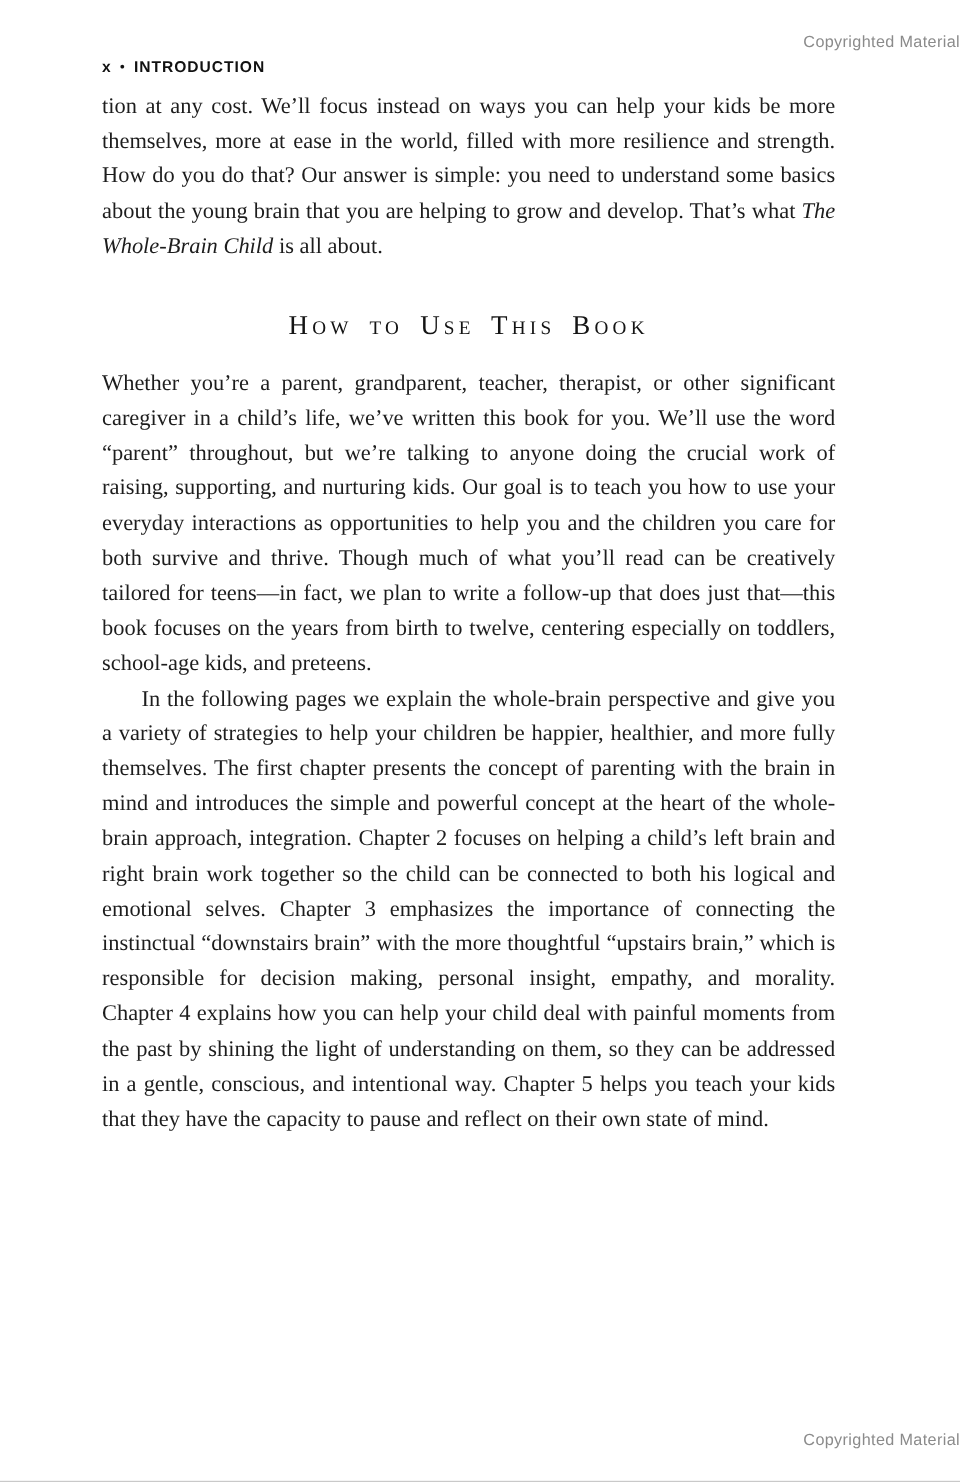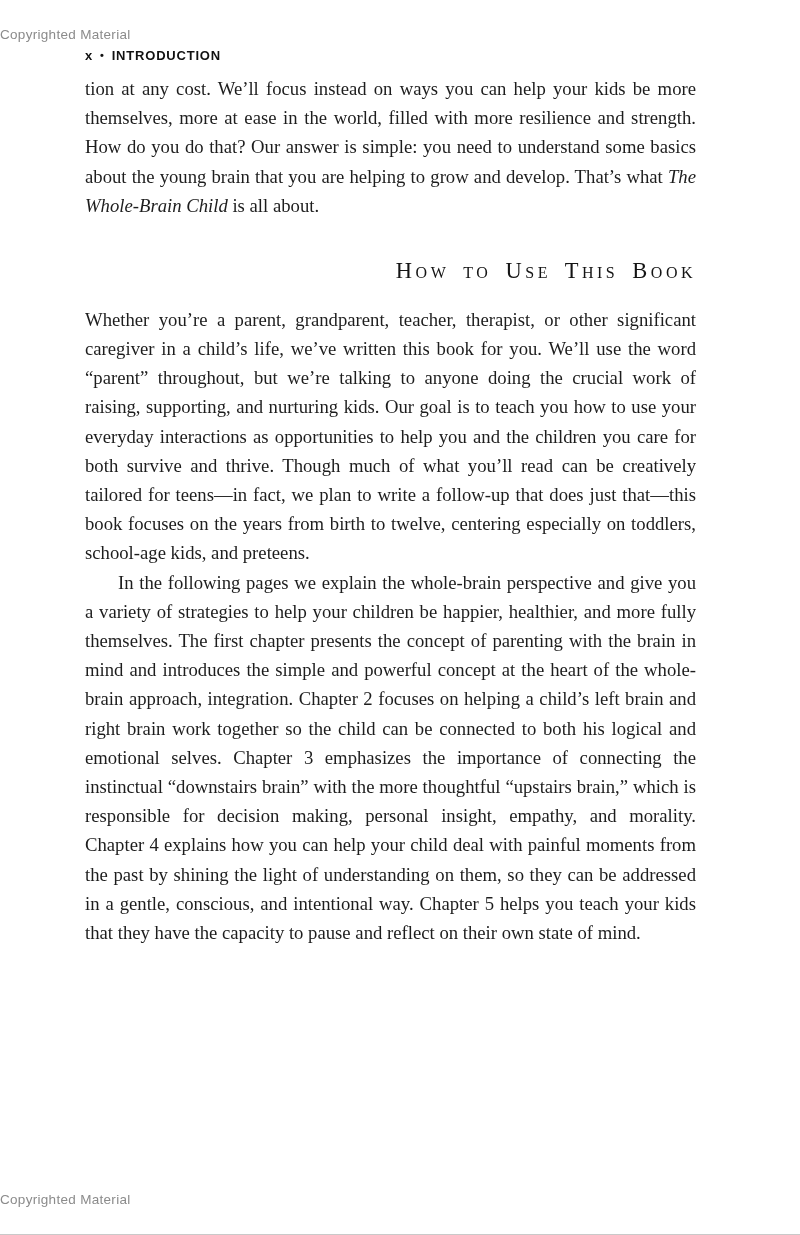--- a/index.html
+++ b/index.html
@@ -15,21 +15,21 @@
     overflow: hidden;
     font-family: "Liberation Serif", serif;
     color: #1d1d1d;
     border-bottom: 1px solid #c9c9c9;
     box-sizing: border-box;
   }
   .copyright {
     position: absolute;
     left: 0;
     right: 0;
-    text-align: left;
+    text-align: right;
     font-family: "Liberation Sans", sans-serif;
     font-size: 13.5px;
     color: #8b8b8b;
     letter-spacing: 0.3px;
   }
   .copyright.top { top: 27px; }
   .copyright.bottom { top: 1192px; }
   .running-header {
     position: absolute;
     top: 48px;
@@ -65,21 +65,21 @@
   }
   .section-heading {
     font-family: "Liberation Serif", serif;
     font-weight: normal;
     font-variant: small-caps;
     font-size: 22.5px;
     letter-spacing: 3.5px;
     word-spacing: 5px;
     color: #141414;
     margin: 39px 0 21px 0;
-    text-align: right;
+    text-align: center;
     line-height: 1.1;
   }
   em.book-title {
     font-style: italic;
   }
 </style>
 </head>
 <body>
 
 <div class="page">

